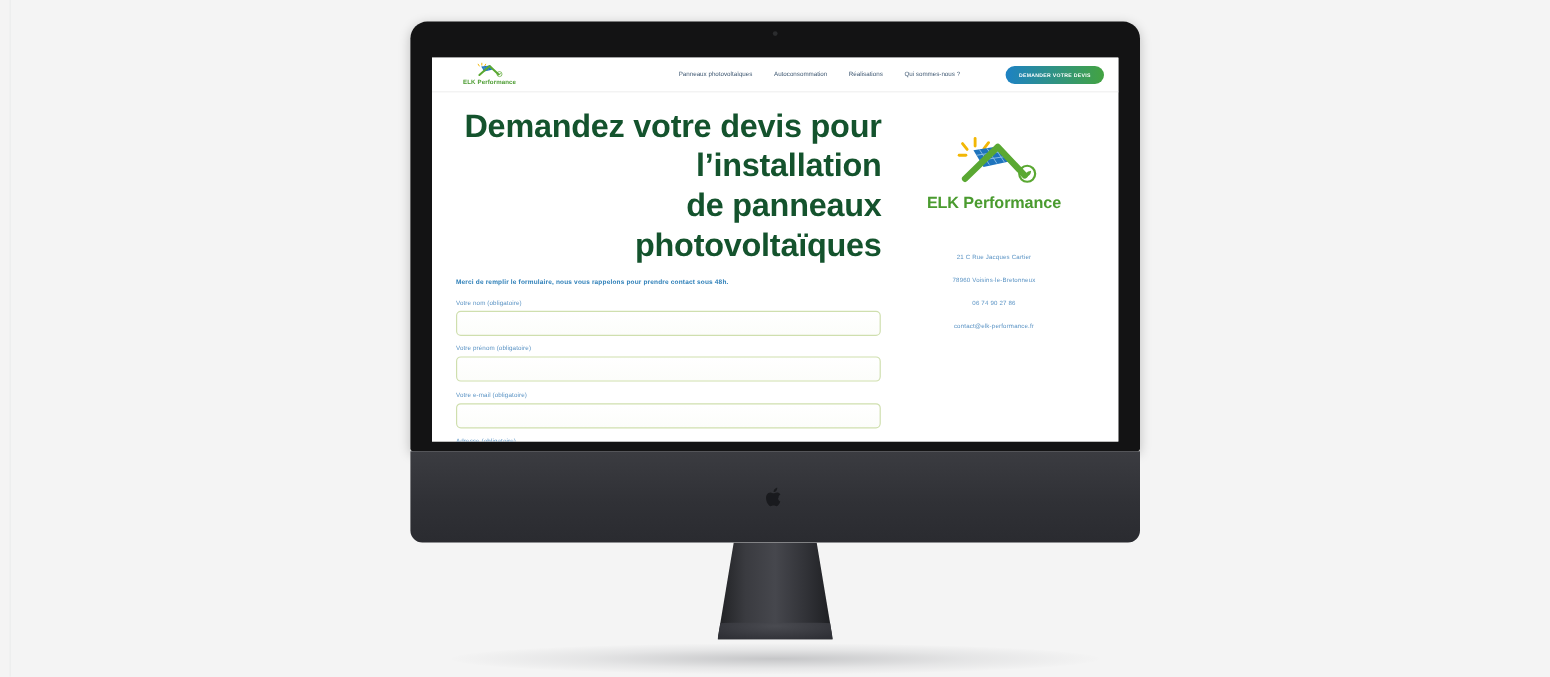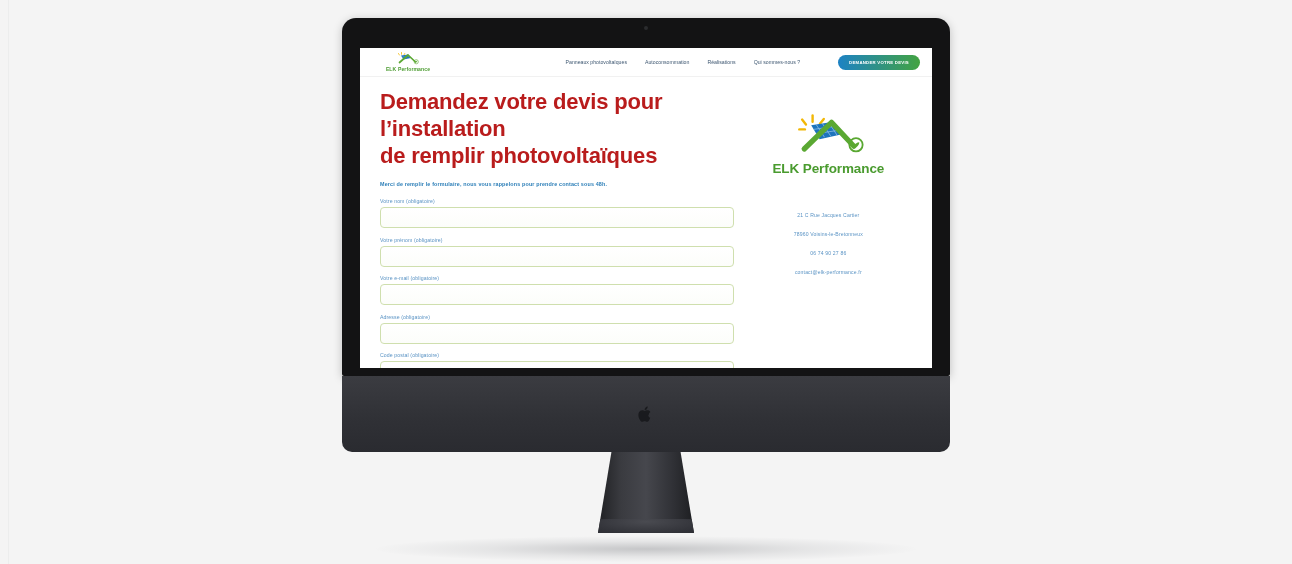--- a/index.html
+++ b/index.html
@@ -81,22 +81,23 @@
     color: #fff; font-size: 4.3px; font-weight: 700; letter-spacing: .25px;
     border: none; border-radius: 9px; padding: 5px 11px; cursor: pointer;
     white-space: nowrap;
   }
 
   .content { display: flex; padding: 12px 18px 0 20px; gap: 8px; }
   .col-left { width: 356px; }
   .col-right { width: 172px; padding-top: 24px; text-align: center; }
 
   .headline {
-    font-size: 22px; line-height: 1.22; font-weight: 700; color: #b91c1c;
+    font-size: 27px; line-height: 1.22; font-weight: 700; color: #14532d;
     letter-spacing: -.2px;
+    text-align: right;
   }
   .intro {
     margin-top: 12px; font-size: 5.4px; font-weight: 700; color: #2d7fb8;
     letter-spacing: .15px;
   }
 
   .form { margin-top: 11px; }
   .field { margin-bottom: 8.5px; }
   .field-label {
     display: block; font-size: 5.2px; color: #5a93c4; margin-bottom: 3px;
@@ -164,21 +165,21 @@
               <span class="nav-link">Qui sommes-nous ?</span>
               <button class="cta-btn">DEMANDER VOTRE DEVIS</button>
             </div>
           </div>
 
           <div class="content">
 
             <div class="col-left">
               <h1 class="headline">
                 <span>Demandez votre devis pour l’installation</span><br>
-                <span>de remplir photovoltaïques</span>
+                <span>de panneaux photovoltaïques</span>
               </h1>
 
               <p class="intro">Merci de remplir le formulaire, nous vous rappelons pour prendre contact sous 48h.</p>
 
               <form class="form">
                 <div class="field">
                   <label class="field-label">Votre nom (obligatoire)</label>
                   <input class="field-input" type="text" value="" style="">
                 </div>
                 <div class="field">

